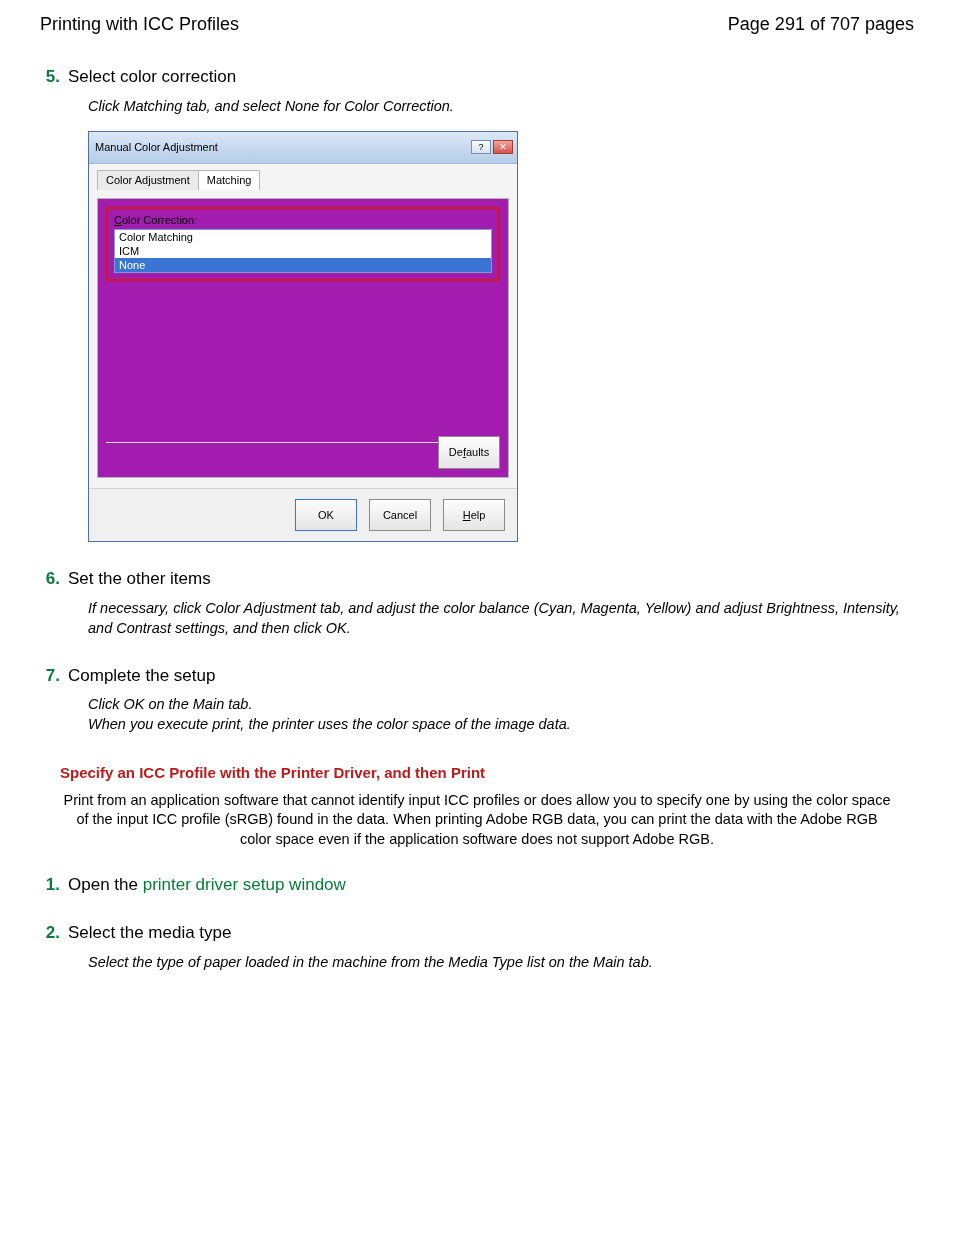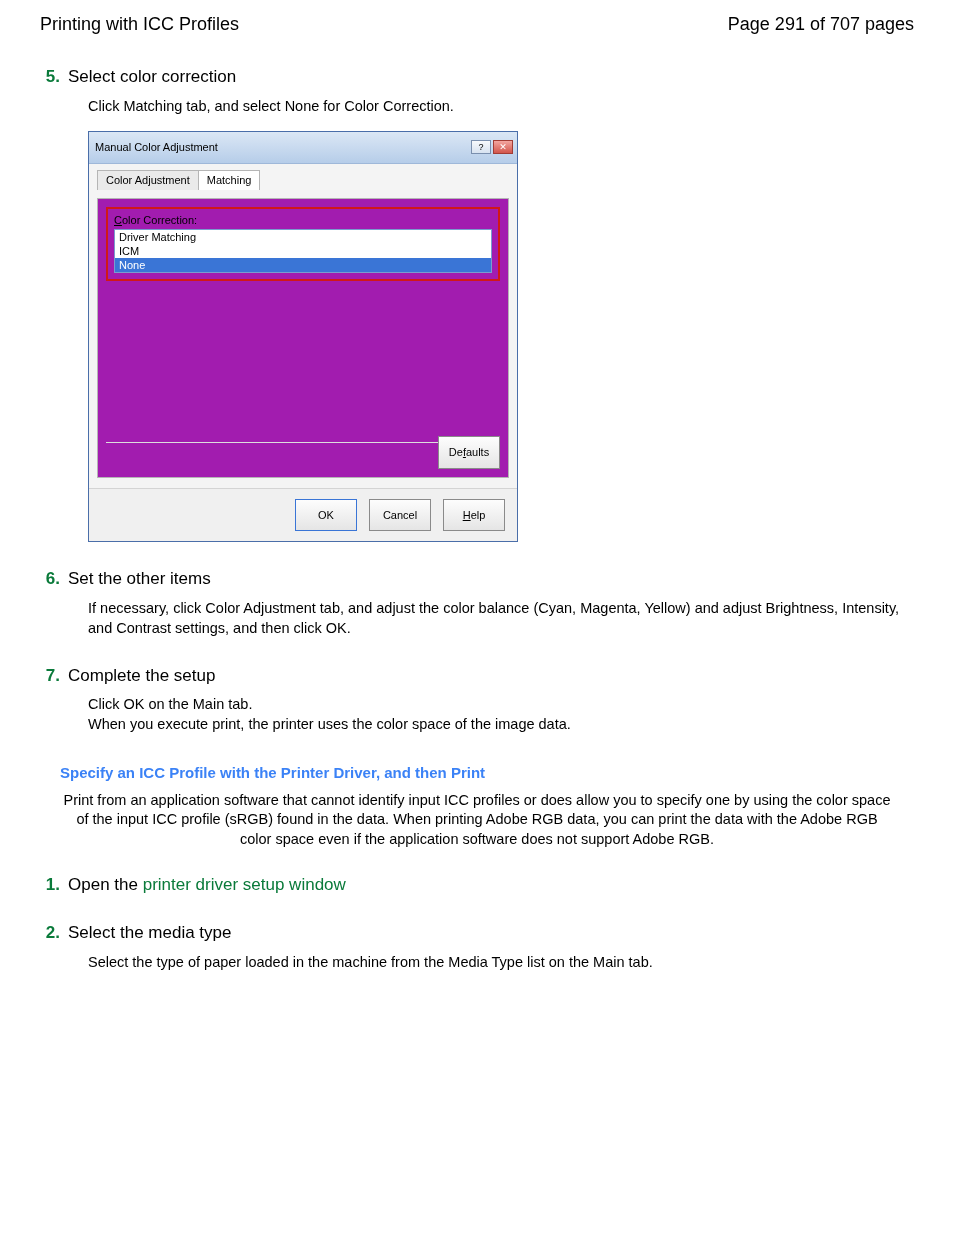--- a/index.html
+++ b/index.html
@@ -32,23 +32,24 @@
     font-size: 17px;
     width: 20px;
     text-align: right;
   }
   .step-title {
     font-size: 17px;
   }
   .step-body {
     margin-left: 48px;
     font-size: 14.5px;
+    font-style: italic;
   }
   .section-heading {
-    color: #3b82f6;
+    color: #b91c1c;
     font-weight: bold;
     font-size: 15px;
     margin: 28px 0 8px 20px;
   }
   .section-desc {
     margin: 0 20px 24px 20px;
     font-size: 14.5px;
     text-align: center;
   }
   .link { color: #0a7a3a; }
@@ -175,21 +176,21 @@
       <div class="tabs-row">
         <div class="tab inactive">Color Adjustment</div>
         <div class="tab active">Matching</div>
       </div>
       <div class="tab-panel">
         <div class="highlighted-block">
           <div class="cc-label">
             <span class="u">C</span><span>olor Correction:</span>
           </div>
           <div class="listbox">
-            <div class="opt">Driver Matching</div>
+            <div class="opt">Color Matching</div>
             <div class="opt">ICM</div>
             <div class="opt selected">None</div>
           </div>
         </div>
         <div class="tab-sep-under"></div>
         <div class="defaults-row">
           <div class="btn">
             <span>De</span><span class="u">f</span><span>aults</span>
           </div>
         </div>

